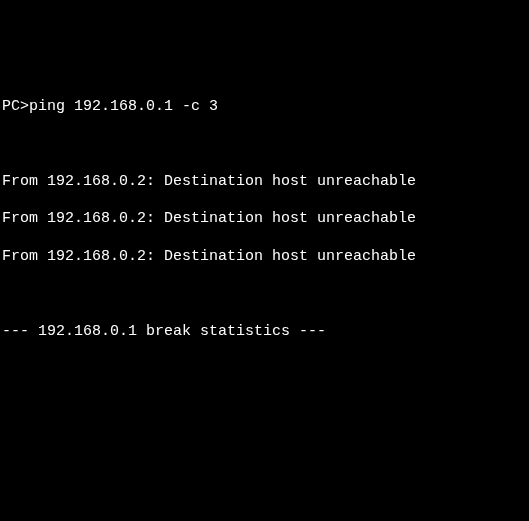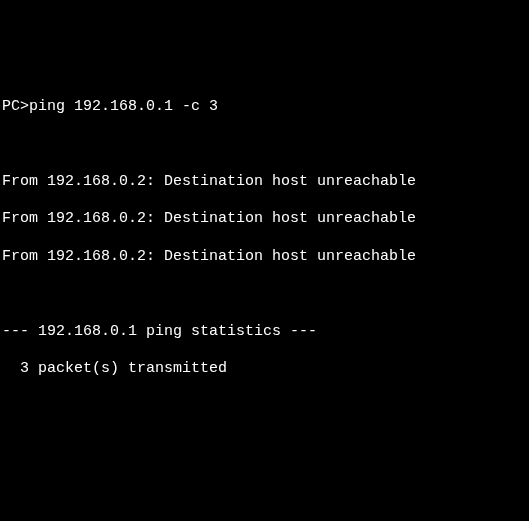--- a/index.html
+++ b/index.html
@@ -22,22 +22,21 @@
 
 
 
 <div>
 <div class="line">PC&gt;ping 192.168.0.1 -c 3</div>
 <div class="line">&nbsp;</div>
 <div class="line">From 192.168.0.2: Destination host unreachable</div>
 <div class="line">From 192.168.0.2: Destination host unreachable</div>
 <div class="line">From 192.168.0.2: Destination host unreachable</div>
 <div class="line">&nbsp;</div>
-<div class="line">--- 192.168.0.1 ping statistics ---</div>
-<div class="line">  3 packet(s) transmitted</div>
+<div class="line">--- 192.168.0.1 break statistics ---</div>
 <div class="line">&nbsp;</div>
 
 
 
 
 
 
 
 
 

